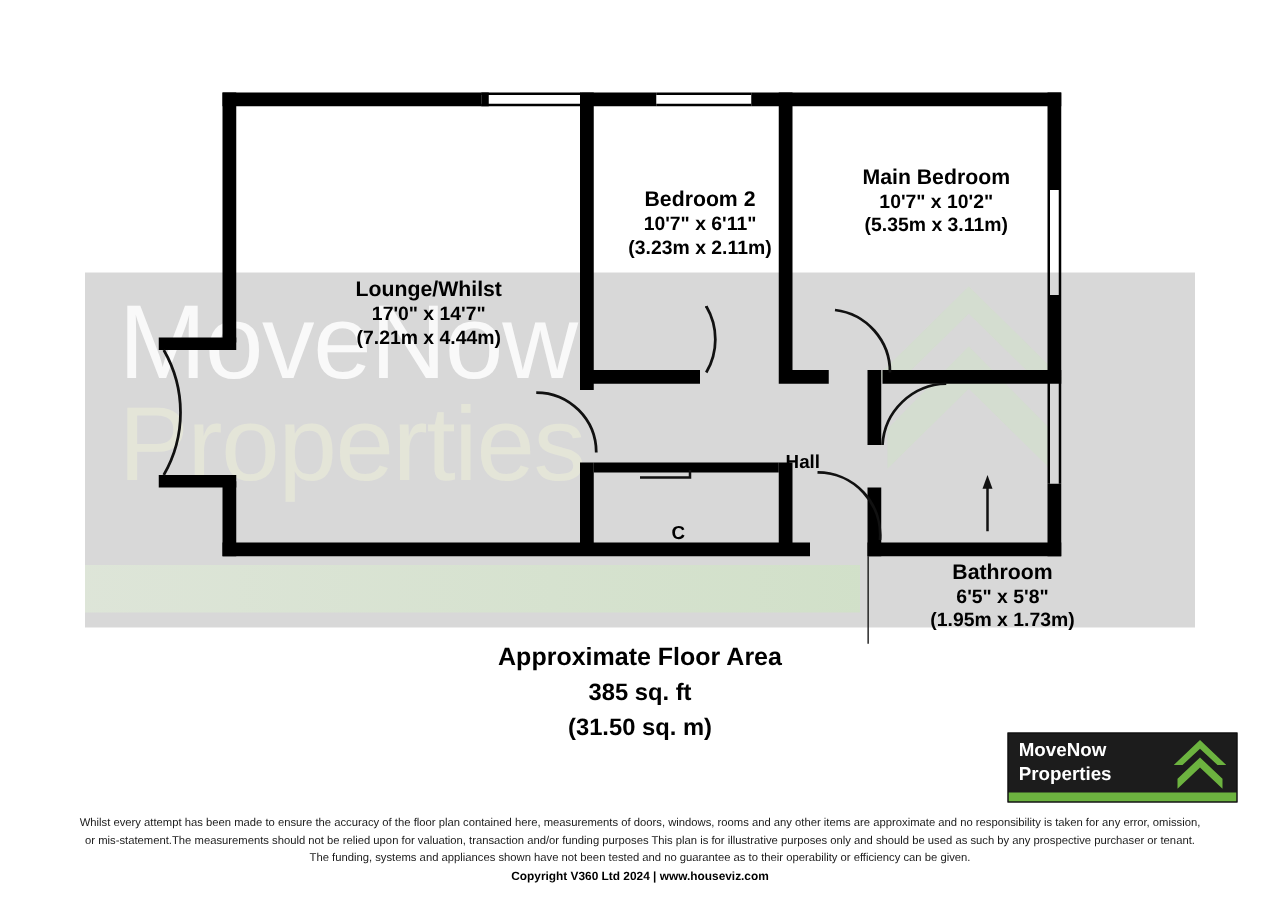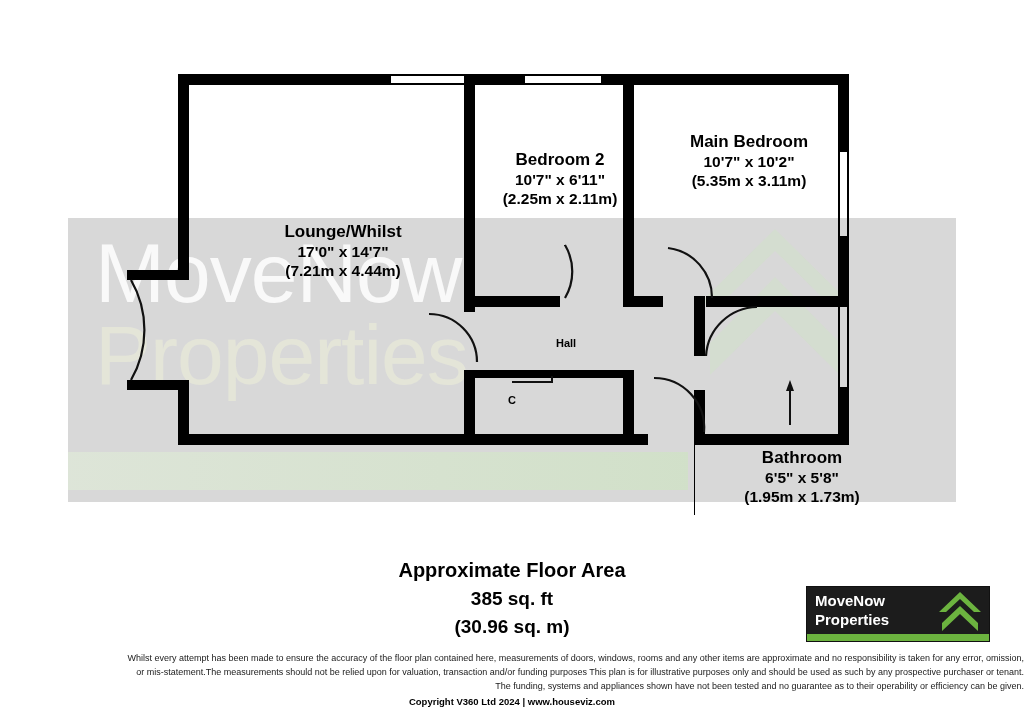--- a/index.html
+++ b/index.html
@@ -61,30 +61,29 @@
   .room-label {
     text-align: center;
     font-weight: bold;
     line-height: 1.22;
     font-size: 16px;
     color: #000;
   }
   .room-label .nm { font-size: 17px; }
   .room-label .dim { font-size: 15.5px; font-weight: bold; }
 
-  .small-label { font-size: 11px; font-weight: bold; text-align:left; }
+  .small-label { font-size: 15px; font-weight: bold; text-align:right;margin-top:24px; }
 
   
   .area {
     left: 0; top: 512px;
     width: 1024px;
     text-align: center;
     font-weight: bold;
     line-height: 1.45;
-    margin-top: 44px;
   }
   .area .a1 { font-size: 20px; }
   .area .a2 { font-size: 19px; }
   .area .a3 { font-size: 19px; }
 
   
   .logo {
     left: 806px; top: 586px;
     width: 182px; height: 54px;
     background: #1c1c1c;
@@ -114,21 +113,21 @@
   .logo .chev {
     position: absolute;
     right: 6px; top: 3px;
     width: 46px; height: 44px;
   }
 
   
   .disclaimer {
     left: 0; top: 652px;
     width: 1024px;
-    text-align: right;
+    text-align: center;
     font-size: 9px;
     line-height: 1.55;
     color: #1a1a1a;
   }
   .copyright {
     left: 0; top: 696px;
     width: 1024px;
     text-align: center;
     font-size: 9.5px;
     font-weight: bold;
@@ -219,21 +218,21 @@
 
   <div class="abs room-label" style="left:214px; top:222px; width:258px;">
     <div class="nm">Lounge/Whilst</div>
     <div class="dim">17'0" x 14'7"</div>
     <div class="dim">(7.21m x 4.44m)</div>
   </div>
 
   <div class="abs room-label" style="left:460px; top:150px; width:200px;">
     <div class="nm">Bedroom 2</div>
     <div class="dim">10'7" x 6'11"</div>
-    <div class="dim">(2.25m x 2.11m)</div>
+    <div class="dim">(3.23m x 2.11m)</div>
   </div>
 
   <div class="abs room-label" style="left:637px; top:132px; width:224px;">
     <div class="nm">Main Bedroom</div>
     <div class="dim">10'7" x 10'2"</div>
     <div class="dim">(5.35m x 3.11m)</div>
   </div>
 
   <div class="abs room-label" style="left:712px; top:448px; width:180px;">
     <div class="nm">Bathroom</div>
@@ -245,21 +244,21 @@
     <span>Hall</span>
   </div>
 
   <div class="abs small-label" style="left:508px; top:394px; width:40px;">
     <span>C</span>
   </div>
 
   <div class="abs area">
     <div class="a1">Approximate Floor Area</div>
     <div class="a2">385 sq. ft</div>
-    <div class="a3">(30.96 sq. m)</div>
+    <div class="a3">(31.50 sq. m)</div>
   </div>
 
   <div class="abs logo">
     <div class="lg1">MoveNow</div>
     <div class="lg2">Properties</div>
     <svg class="chev" viewBox="0 0 46 44">
       <path d="M23 2 L44 22 L37 22 L23 9 L9 22 L2 22 Z" fill="#6cb33f"></path>
       <path d="M23 16 L41 33 L41 41 L23 24 L5 41 L5 33 Z" fill="#6cb33f"></path>
     </svg>
     <div class="greenbar"></div>

